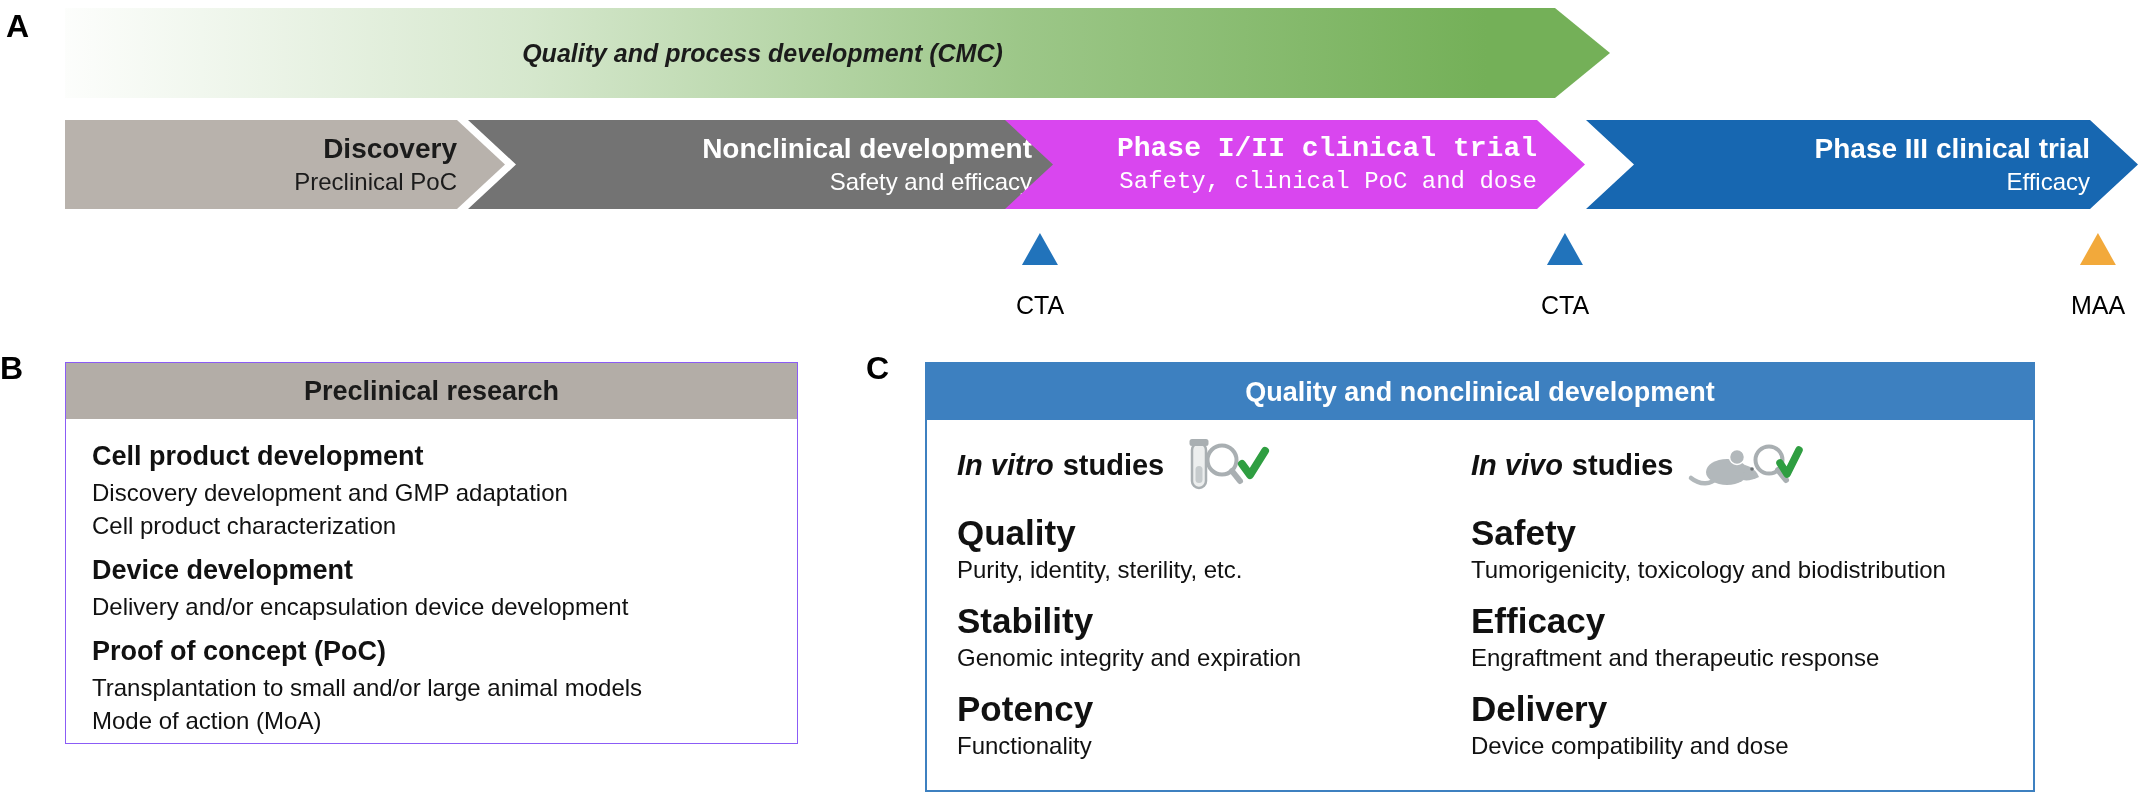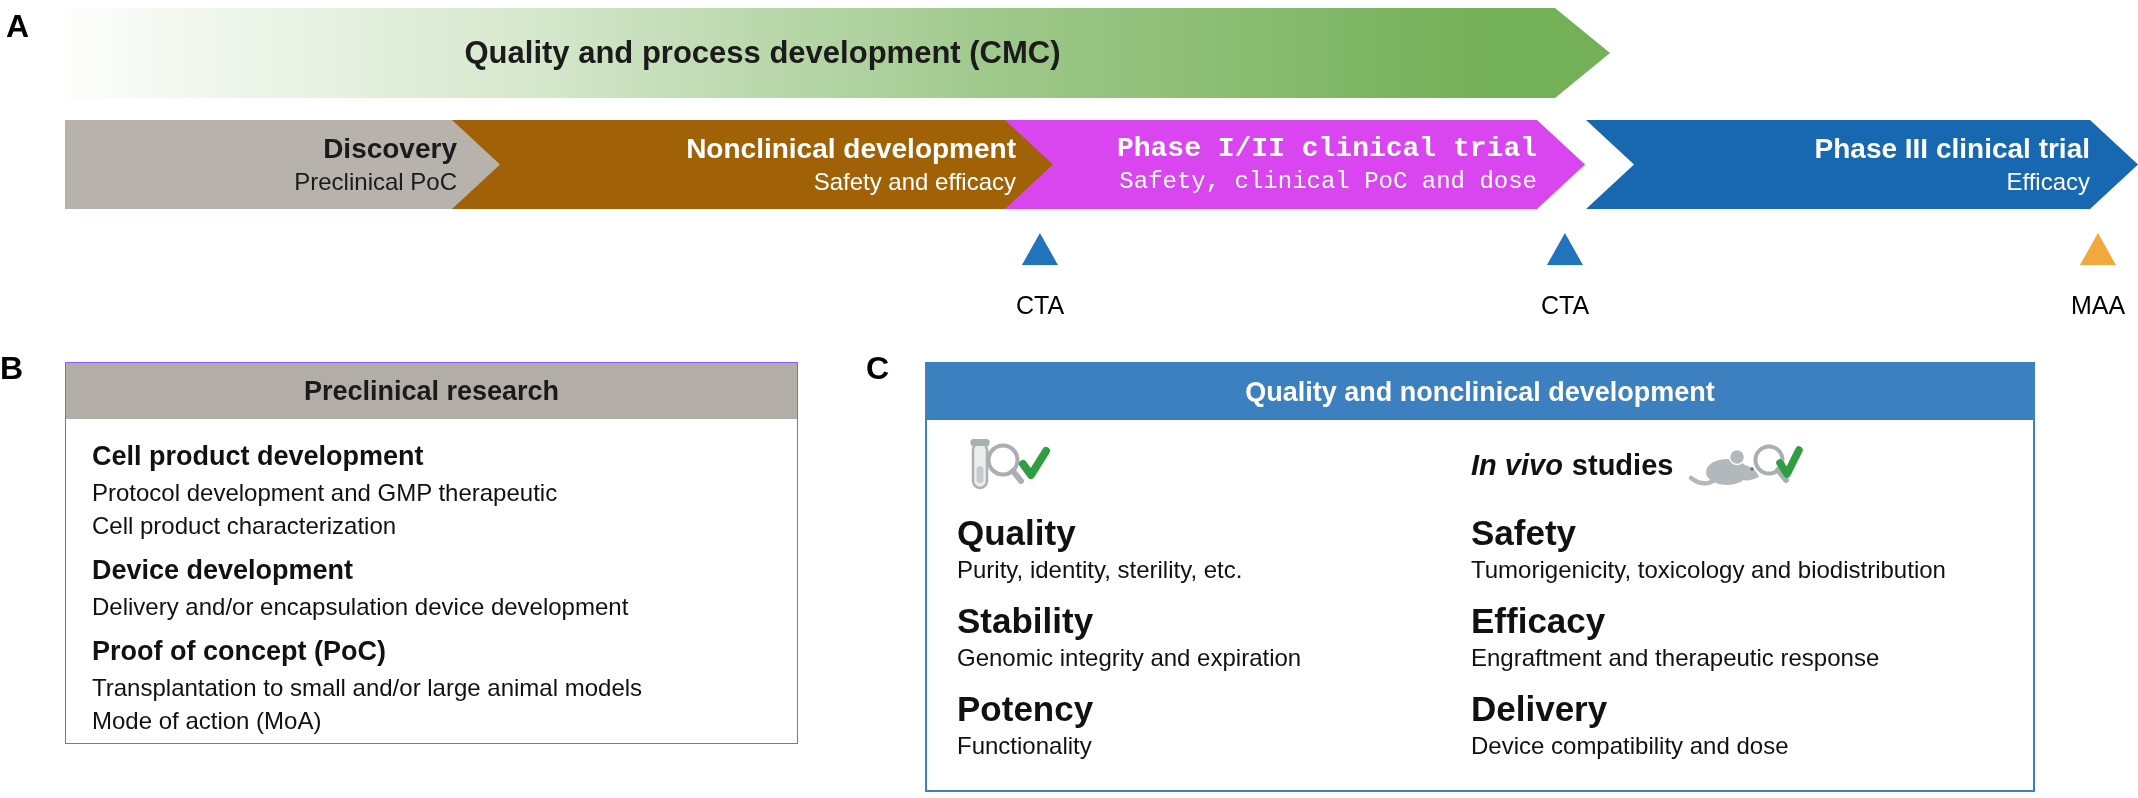--- a/index.html
+++ b/index.html
@@ -15,34 +15,34 @@
   
   .cmc-arrow {
     position: absolute; left: 65px; top: 8px; width: 1545px; height: 90px;
     clip-path: polygon(0 0, calc(100% - 55px) 0, 100% 50%, calc(100% - 55px) 100%, 0 100%);
     background: linear-gradient(to right,
       rgba(118,177,90,0.02) 0%, rgba(118,177,90,0.30) 30%,
       rgba(118,177,90,0.72) 62%, #74b058 92%);
     display: flex; align-items: center; justify-content: center;
     padding-right: 150px; box-sizing: border-box;
   }
-  .cmc-text { font-size: 31px; font-weight: 700; color: #1b1b1b; }
+  .cmc-text { font-size: 25px; font-weight: 700; color: #1b1b1b; font-style: italic; }
 
   
   .stage {
     position: absolute; top: 120px; height: 89px; box-sizing: border-box;
     display: flex; flex-direction: column; align-items: flex-end; justify-content: center;
     text-align: center;
   }
   .stage-title { font-size: 28px; font-weight: 700; line-height: 1.2; }
   .stage-subtitle { font-size: 24px; line-height: 1.3; }
   .chevron-first { clip-path: polygon(0 0, calc(100% - 48px) 0, 100% 50%, calc(100% - 48px) 100%, 0 100%); padding: 0 48px 0 0; }
   .chevron { clip-path: polygon(0 0, calc(100% - 48px) 0, 100% 50%, calc(100% - 48px) 100%, 0 100%, 48px 50%); padding: 0 48px; }
   #stage-0 { left: 65px;   width: 440px; background: #b8b2ac; color: #1b1b1b; }
-  #stage-1 { left: 452px;  width: 612px; background: #a16207; color: #fff; }
+  #stage-1 { left: 468px;  width: 612px; background: #737373; color: #fff; }
   #stage-2 { left: 1005px; width: 580px; background: #d946ef; color: #fff; font-family: Liberation Mono, monospace; }
   #stage-3 { left: 1586px; width: 552px; background: #1767b1; color: #fff; }
 
   
   .milestone { position: absolute; top: 233px; transform: translateX(-50%); display: flex; flex-direction: column; align-items: center; }
   #milestone-0 { left: 1040px; }
   #milestone-1 { left: 1565px; }
   #milestone-2 { left: 2098px; }
   .tri { width: 0; height: 0; border-left: 18px solid transparent; border-right: 18px solid transparent; border-bottom: 32px solid #2173bb; }
   .tri-maa { border-bottom-color: #f2a93b; }
@@ -112,38 +112,39 @@
     <div class="tri tri-maa"></div>
     <div class="milestone-label">MAA</div>
   </div>
 
   <div class="panel-label" id="label-b">B</div>
 
   <div class="box" id="box-b">
     <div class="box-header">Preclinical research</div>
     <div class="box-body">
       <div class="b-heading first">Cell product development</div>
-      <div class="b-line">Protocol development and GMP therapeutic</div>
+      <div class="b-line">Discovery development and GMP adaptation</div>
       <div class="b-line">Cell product characterization</div>
       <div class="b-heading">Device development</div>
       <div class="b-line">Delivery and/or encapsulation device development</div>
       <div class="b-heading">Proof of concept (PoC)</div>
       <div class="b-line">Transplantation to small and/or large animal models</div>
       <div class="b-line">Mode of action (MoA)</div>
     </div>
   </div>
 
   <div class="panel-label" id="label-c">C</div>
 
   <div class="box" id="box-c">
     <div class="box-header">Quality and nonclinical development</div>
     <div class="box-body">
 
       <div class="c-col-left">
         <div class="c-title-row">
+          <div class="c-title"><span class="it">In vitro</span><span class="rest">studies</span></div>
           <span class="icon">
             <svg width="96" height="62" viewBox="0 0 96 62" aria-hidden="true">
               <g>
                 <rect x="16" y="9" width="14" height="45" rx="7" fill="#eceeee" stroke="#a9afb2" stroke-width="2.5"></rect>
                 <rect x="13.5" y="5" width="19" height="7" rx="2.5" fill="#a9afb2"></rect>
                 <rect x="19.5" y="32" width="7" height="17" rx="3.5" fill="#c6cbcd"></rect>
               </g>
               <g>
                 <circle cx="46" cy="26" r="14.5" fill="#ffffff" fill-opacity="0.45" stroke="#a9afb2" stroke-width="4"></circle>
                 <line x1="56" y1="37" x2="64" y2="47" stroke="#a9afb2" stroke-width="6" stroke-linecap="round"></line>

